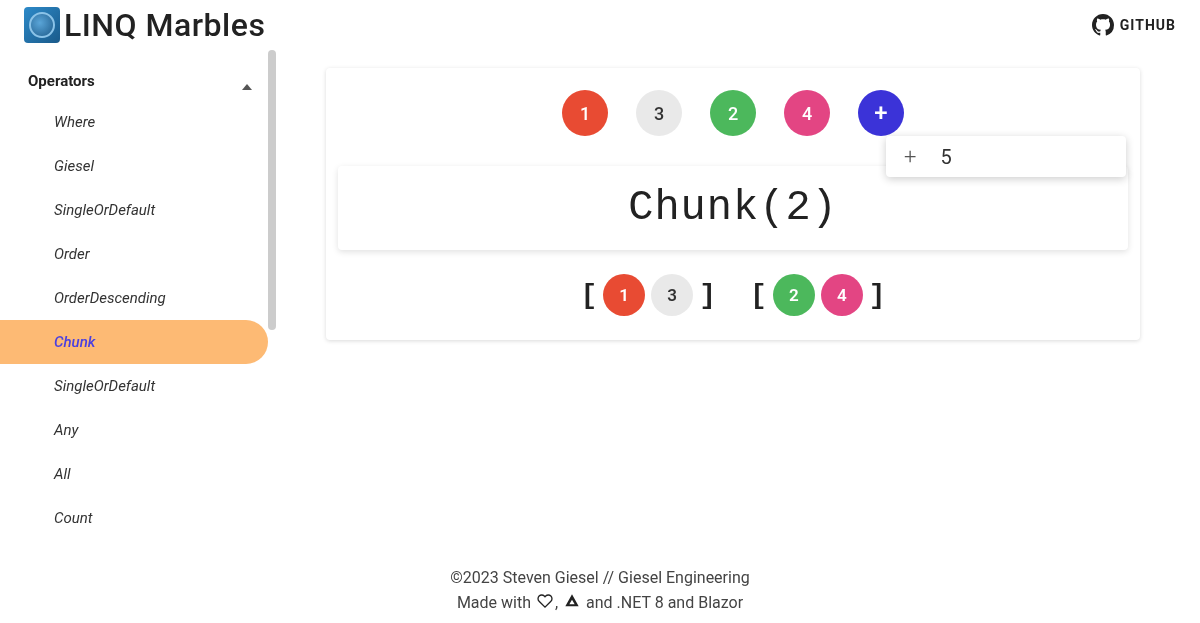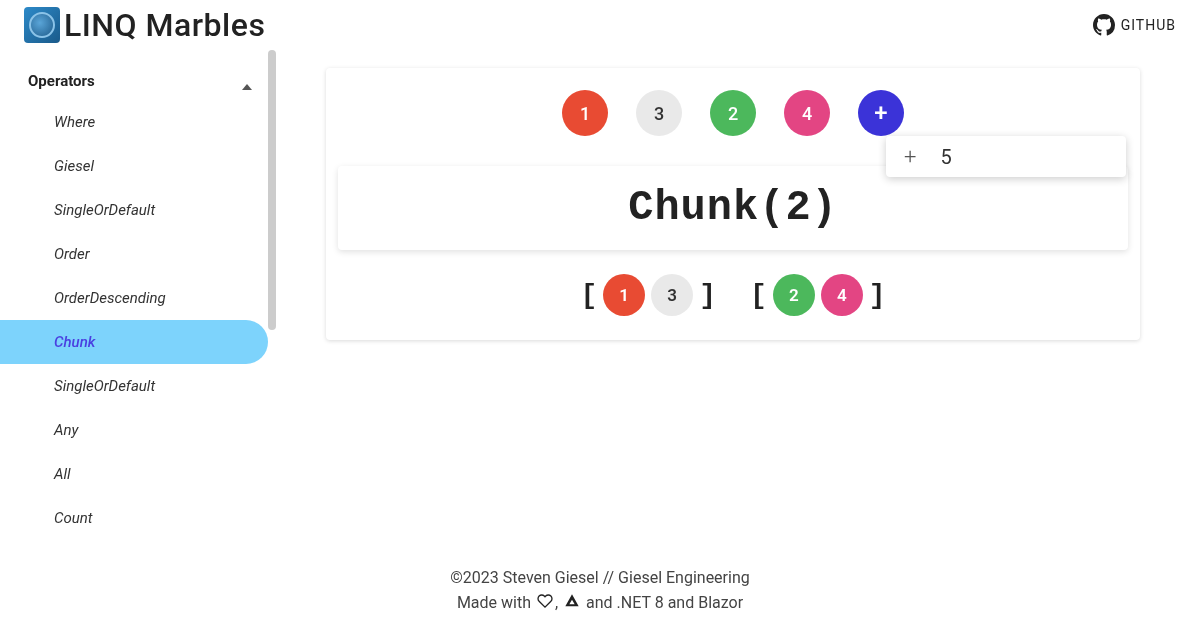--- a/index.html
+++ b/index.html
@@ -2,40 +2,40 @@
 <html><head>
 <meta charset="utf-8">
 <style>
 * { margin: 0; padding: 0; box-sizing: border-box; }
 body { font-family: -apple-system, BlinkMacSystemFont, "Segoe UI", Roboto, sans-serif; background: #fff; width: 1200px; height: 623px; overflow: hidden; position: relative; }
 .header { display: flex; align-items: center; justify-content: space-between; padding: 6px 24px 6px 24px; gap: 8px; }
 .brand { display: flex; align-items: center; gap: 4px; }
 .logo-img { width: 36px; height: 36px; background: linear-gradient(135deg, #2d8ac9 0%, #1a5a8a 100%); border-radius: 4px; display: flex; align-items: center; justify-content: center; }
 .logo-inner { width: 26px; height: 26px; border-radius: 50%; border: 2px solid #8bc3e8; background: radial-gradient(circle at 40% 40%, #5aa5d8 0%, #2a6a9a 80%); }
 .brand-title { font-size: 32px; font-weight: 500; color: #222; letter-spacing: 0.5px; }
-.github-link { display: flex; align-items: center; gap: 6px; color: #222; font-weight: 400; font-size: 14px; letter-spacing: 1px; text-decoration: none; }
+.github-link { display: flex; align-items: center; gap: 6px; color: #222; font-weight: 700; font-size: 14px; letter-spacing: 1px; text-decoration: none; }
 .layout { display: flex; }
 .sidebar { width: 280px; padding-top: 12px; position: relative; }
 .sidebar-scroll { position: absolute; right: 4px; top: 0; width: 8px; height: 280px; background: #ccc; border-radius: 4px; }
 .section-header { display: flex; align-items: flex-end; justify-content: space-between; padding: 10px 28px; font-weight: 700; font-size: 15px; color: #222; cursor: pointer; }
 .caret-up { width: 0; height: 0; border-left: 5px solid transparent; border-right: 5px solid transparent; border-bottom: 6px solid #555; }
 .nav-item { padding: 13px 20px 13px 54px; font-size: 15px; color: #333; cursor: pointer; font-style: italic; }
-.nav-item.active { background: #7dd3fc; color: #4a3fe0; font-weight: 500; border-radius: 0 22px 22px 0; margin-right: 12px; }
+.nav-item.active { background: #fdba74; color: #4a3fe0; font-weight: 500; border-radius: 0 22px 22px 0; margin-right: 12px; }
 .main { flex: 1; padding: 18px 60px 0 46px; }
 .card { background: #fff; box-shadow: 0 1px 4px rgba(0,0,0,0.15); border-radius: 4px; position: relative; padding-bottom: 18px; }
 .marble-row { display: flex; justify-content: center; gap: 28px; padding: 22px 0 12px; position: relative; }
 .marble { width: 46px; height: 46px; border-radius: 50%; display: flex; align-items: center; justify-content: center; font-size: 18px; font-weight: 500; color: #fff; cursor: pointer; }
 .marble.red { background: #e84b33; }
 .marble.gray { background: #e9e9e9; color: #333; }
 .marble.green { background: #4cb85c; }
 .marble.pink { background: #e34583; }
 .marble.blue { background: #3b33d8; font-size: 24px; }
 .tooltip { position: absolute; top: 68px; left: 560px; background: #fff; box-shadow: 0 2px 8px rgba(0,0,0,0.2); border-radius: 4px; padding: 8px 18px; display: flex; align-items: center; gap: 24px; font-size: 20px; color: #333; width: 240px; z-index: 10; }
 .tooltip .plus-ic { color: #555; font-size: 22px; font-weight: 300; }
-.expr-box { background: #fff; margin: 18px 12px 0; border-radius: 4px; box-shadow: 0 2px 6px rgba(0,0,0,0.12); padding: 18px 0; text-align: center; font-size: 42px; font-weight: 700; font-family: "Courier New", monospace; color: #222; letter-spacing: 1px; }
+.expr-box { background: #fff; margin: 18px 12px 0; border-radius: 4px; box-shadow: 0 2px 6px rgba(0,0,0,0.12); padding: 18px 0; text-align: center; font-size: 42px; font-weight: 400; font-family: "Courier New", monospace; color: #222; letter-spacing: 1px; }
 .output-row { display: flex; justify-content: center; gap: 34px; padding: 24px 0 6px; }
 .chunk { display: flex; align-items: center; gap: 6px; }
 .bracket { font-size: 28px; font-weight: 700; color: #222; font-family: "Courier New", monospace; }
 .omarble { width: 42px; height: 42px; border-radius: 50%; display: flex; align-items: center; justify-content: center; font-size: 17px; font-weight: 600; color: #fff; }
 .omarble.red { background: #e84b33; }
 .omarble.gray { background: #e9e9e9; color: #333; }
 .omarble.green { background: #4cb85c; }
 .omarble.pink { background: #e34583; }
 .footer { position: absolute; bottom: 6px; left: 0; right: 0; text-align: center; font-size: 16px; color: #444; line-height: 1.6; }
 .heart-ic, .tri-ic { display: inline-block; vertical-align: middle; margin: 0 2px; }

